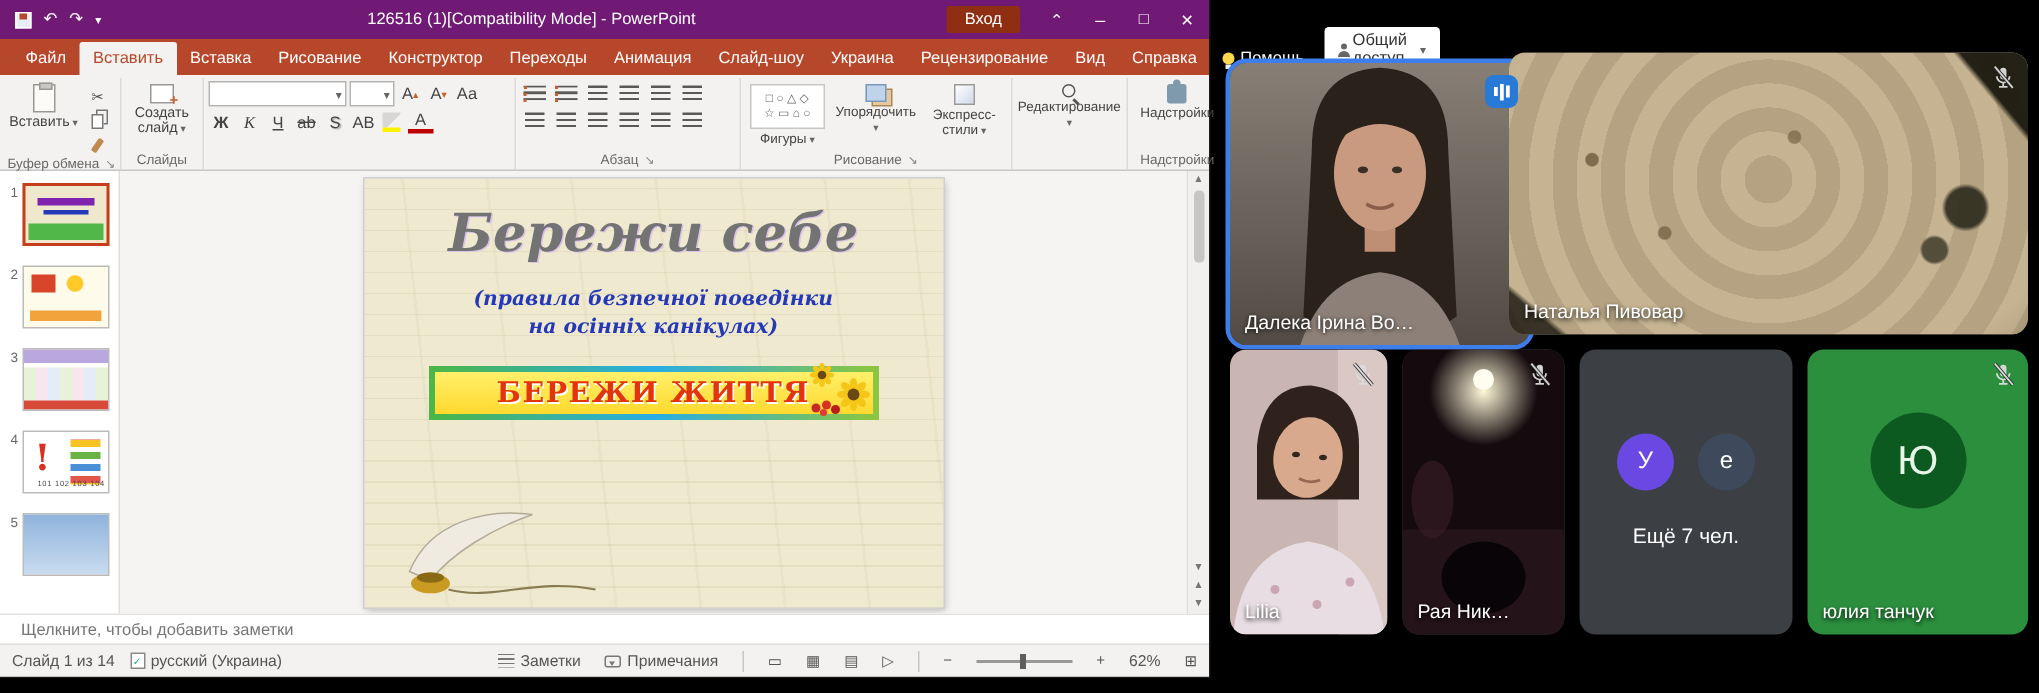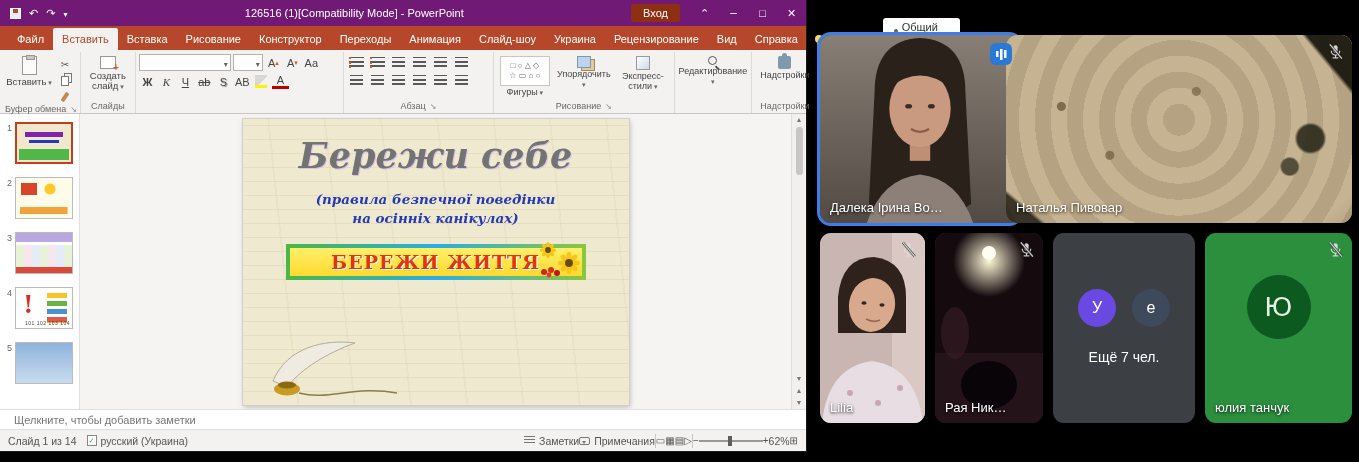--- a/index.html
+++ b/index.html
@@ -128,21 +128,21 @@
   .quill{position:absolute;left:16px;bottom:6px;width:140px;height:62px}
 
   .vscroll{width:15px;background:#F1F0EF;border-left:1px solid #E0DEDC;display:flex;flex-direction:column;align-items:center;padding:1px 0;gap:2px}
   .varrow{font-size:7px;color:#777;cursor:pointer;line-height:10px}
   .vthumb{width:7px;height:48px;background:#C8C6C4;border-radius:3px;cursor:grab}
   .vfill{flex:1}
 
   .notesbar{height:20px;border-top:1px solid #E1DFDD;display:flex;align-items:center;padding-left:14px;color:#767676;background:#fff;cursor:text}
   .statusbar{height:22px;background:#F3F2F1;border-top:1px solid #E1DFDD;display:flex;align-items:center;font-size:10.5px;color:#555;padding:0 8px;gap:10px}
   .sb-item{display:flex;align-items:center;gap:4px;white-space:nowrap;cursor:pointer}
-  .sb-right{margin-left:auto;display:flex;align-items:center;gap:0}
+  .sb-right{margin-left:auto;display:flex;align-items:center;gap:16px}
   .sb-sep{width:1px;height:14px;background:#C8C6C4}
   .i-spell{width:10px;height:11px;background:#fff;border:1px solid #888;font-size:7px;color:#2a7;display:flex;align-items:center;justify-content:center}
   .i-spell::before{content:"✓"}
   .i-acc{width:9px;height:11px;position:relative}
   .i-acc::before{content:"";position:absolute;left:2.5px;top:0;width:4px;height:4px;border-radius:50%;background:#666}
   .i-acc::after{content:"";position:absolute;left:0.5px;bottom:0;width:8px;height:5px;border-radius:3px 3px 0 0;background:#666}
   .i-notes{width:11px;height:9px;background:repeating-linear-gradient(to bottom,#777 0 1px,transparent 1px 3px)}
   .i-comment{width:11px;height:8px;border:1px solid #777;border-radius:2px;position:relative}
   .i-comment::after{content:"";position:absolute;left:2px;bottom:-3px;border:3px solid transparent;border-top-color:#777;border-left-width:2px;border-right-width:2px}
   .vw{font-size:10px;color:#555;cursor:pointer}
@@ -515,21 +515,21 @@
         </span>
       <span class="vw zplus"></span>
       <span>62%</span>
       <span class="vw g-fit"></span>
     </span>
   </div>
 </div>
 
 <div class="meet">
 
-  <div class="tile speaker" style="left:820px;top:35px;width:200px;height:188px">
+  <div class="tile speaker" style="left:820px;top:42px;width:200px;height:188px">
     <svg class="photo" viewBox="0 0 176 188" preserveAspectRatio="xMidYMid slice">
       <defs>
           <linearGradient id="bg1" x1="0" y1="0" x2="0" y2="1">
         <stop offset="0" stop-color="#8B8279"></stop>
             <stop offset="1" stop-color="#4E4640"></stop>
           </linearGradient>
         </defs>
       <rect width="176" height="188" fill="url(#bg1)"></rect>
       <path d="M48 62 Q48 16 88 14 Q128 16 128 62 L133 160 Q110 176 88 176 Q66 176 43 160 Z" fill="#2B211B"></path>
       <rect x="79" y="100" width="18" height="22" fill="#BE8F74"></rect>

